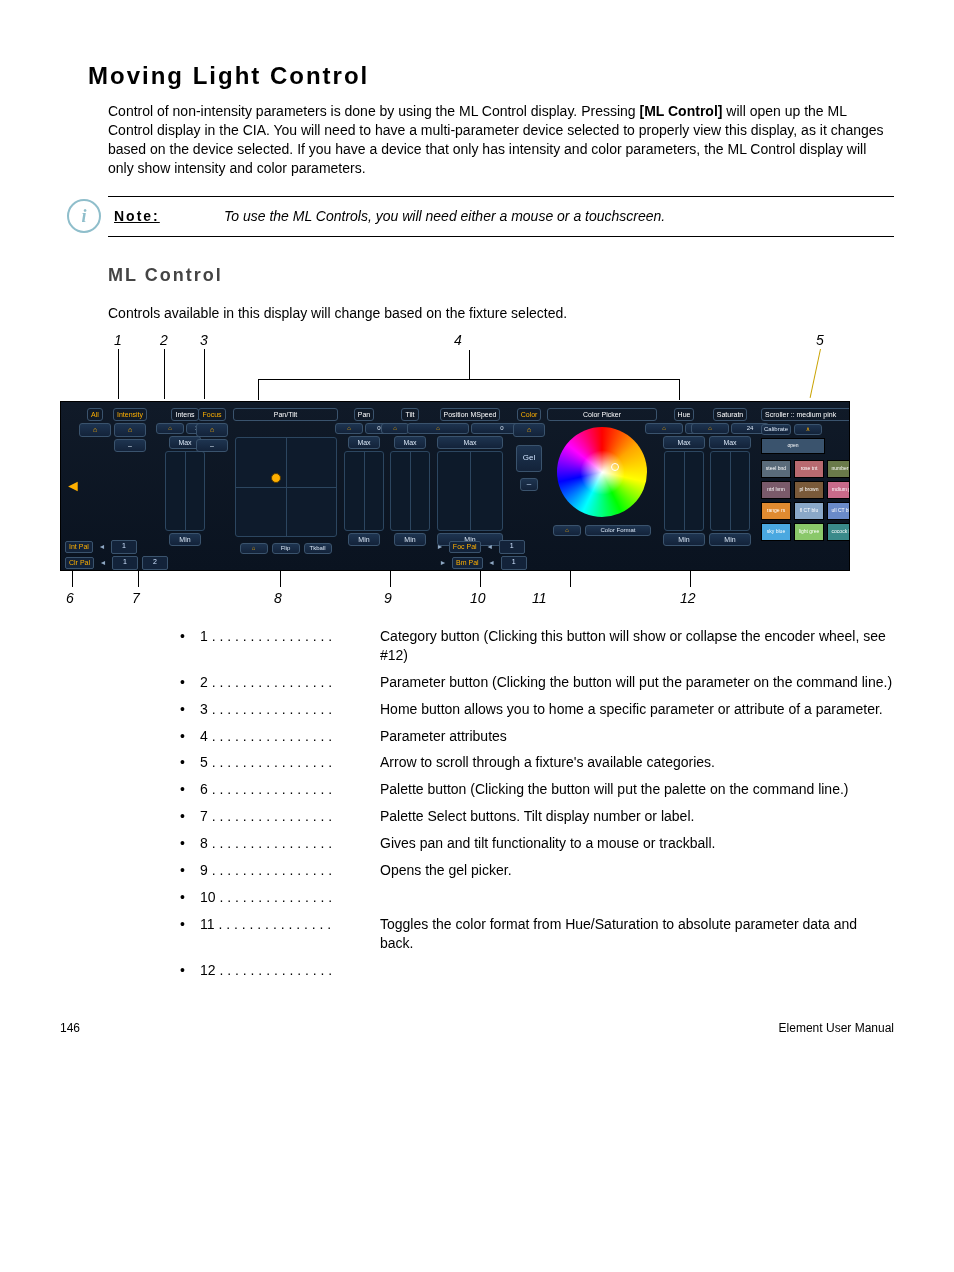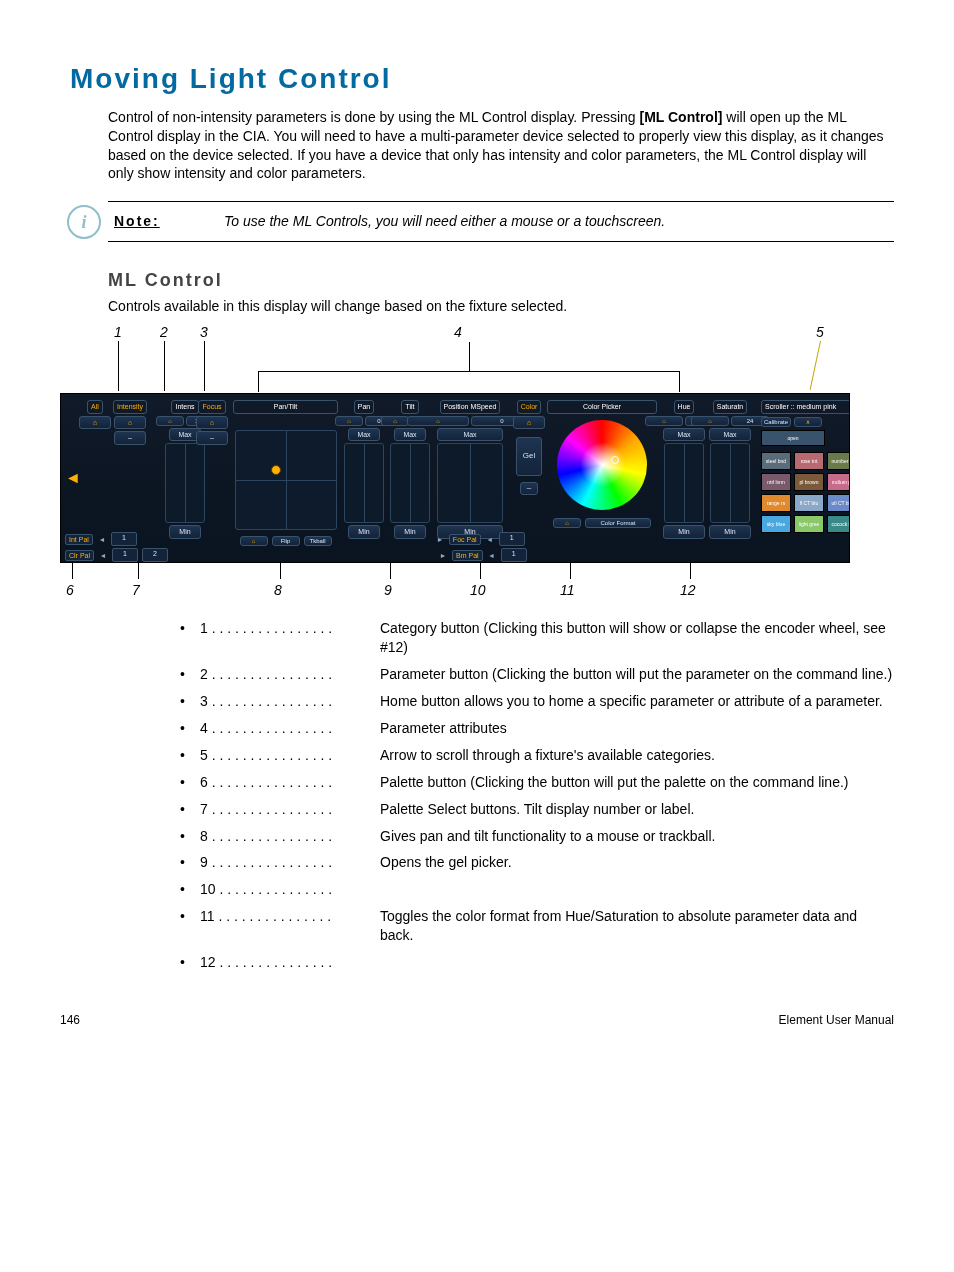--- a/index.html
+++ b/index.html
@@ -6,25 +6,25 @@
     font-family: Arial, Helvetica, sans-serif;
     background: #fff;
     margin: 0;
     padding: 60px 60px 40px 60px;
     width: 834px;
     color: #000;
     font-size: 14px;
     line-height: 1.35;
   }
   h1.page-title {
-    font-size: 28px;
+    font-size: 24px;
     font-weight: bold;
     letter-spacing: 2px;
-    color: #0369a1;
-    margin: 0 0 10px 10px;
+    color: #000000;
+    margin: 0 0 10px 28px;
   }
   .intro {
     margin: 0 0 18px 48px;
   }
   .note-row {
     display: flex;
     align-items: center;
     margin-bottom: 26px;
   }
   .note-icon-cell {
@@ -65,21 +65,21 @@
     font-style: italic;
   }
   h2.sub-title {
     font-size: 18px;
     letter-spacing: 2px;
     color: #444;
     margin: 0 0 4px 48px;
     font-weight: bold;
   }
   .sub-intro {
-    margin: 4px 0 8px 48px;
+    margin: 17px 0 8px 48px;
   }
   .figure-wrap {
     margin-left: 0;
   }
   .callouts-top {
     position: relative;
     height: 70px;
     margin-left: 0;
     font-style: italic;
     font-size: 14px;
@@ -147,21 +147,21 @@
   .encoder-col .enc-row{ display:flex; gap:2px;}
   .enc-track { width:38px; height:78px; background:#0d1a2a; border:1px solid #2c4660; border-radius:3px; position:relative;}
   .enc-track::after{content:''; position:absolute; left:50%; top:0; bottom:0; width:1px; background:#2c4660;}
   .ec-pan  { left: 282px; }
   .ec-tilt { left: 328px; }
   .ec-posm { left: 374px; width:70px;}
   .ec-posm .btn {min-width:56px;}
   .ec-posm .enc-track{width:64px;}
 
   .col.c-color { left: 452px; }
-  .gel-btn { border:1px solid #3a536d; border-radius:3px; background:linear-gradient(#1e3450,#13233a); padding:13px 6px; margin-top:6px;}
+  .gel-btn { border:1px solid #3a536d; border-radius:3px; background:linear-gradient(#1e3450,#13233a); padding:7px 6px; margin-top:6px;}
   .dash-btn{ border:1px solid #3a536d; border-radius:3px; background:linear-gradient(#1e3450,#13233a); padding:0 6px; margin-top:4px;}
 
   .colorpicker-area{ position:absolute; left:486px; top:6px; width:110px; display:flex; flex-direction:column; align-items:center; gap:2px;}
   .color-wheel{ width:90px; height:90px; border-radius:50%; margin-top:4px;
     background: conic-gradient(red,orange,yellow,lime,cyan,blue,magenta,red);
     position:relative;}
   .color-wheel::after{content:''; position:absolute; inset:25%; border-radius:50%; background:radial-gradient(#fff,transparent 70%);}
   .color-wheel .dot{position:absolute; left:60%; top:40%; width:6px;height:6px;border-radius:50%;border:1px solid #fff;}
   .cf-row{ display:flex; gap:4px; margin-top:6px;}
 
@@ -184,21 +184,21 @@
     position: relative;
     height: 36px;
     font-style: italic;
     font-size: 14px;
   }
   .callouts-bot span{ position:absolute; top:18px;}
   .callouts-bot .vline{position:absolute; width:1px; background:#000; top:0; height:16px;}
   .callouts-bot .v6{left:12px;} .callouts-bot .v7{left:78px;} .callouts-bot .v8{left:220px;}
   .callouts-bot .v9{left:330px;} .callouts-bot .v10{left:420px;} .callouts-bot .v11{left:510px;} .callouts-bot .v12{left:630px;}
   .callouts-bot .c6{left:6px;} .callouts-bot .c7{left:72px;} .callouts-bot .c8{left:214px;}
-  .callouts-bot .c9{left:324px;} .callouts-bot .c10{left:410px;} .callouts-bot .c11{left:500px;} .callouts-bot .c12{left:620px;}
+  .callouts-bot .c9{left:324px;} .callouts-bot .c10{left:410px;} .callouts-bot .c11{left:472px;} .callouts-bot .c12{left:620px;}
 
   ul.legend{ margin:20px 0 0 120px; padding:0; list-style:none;}
   ul.legend li{ display:flex; align-items:flex-start; margin-bottom:8px;}
   ul.legend .bullet{ width:20px;}
   ul.legend .num{ width:180px; white-space:pre;}
   ul.legend .desc{ flex:1;}
 
   .footer{ display:flex; justify-content:space-between; margin-top:40px; font-size:12px;text-align:center;}
 </style>
 </head>

